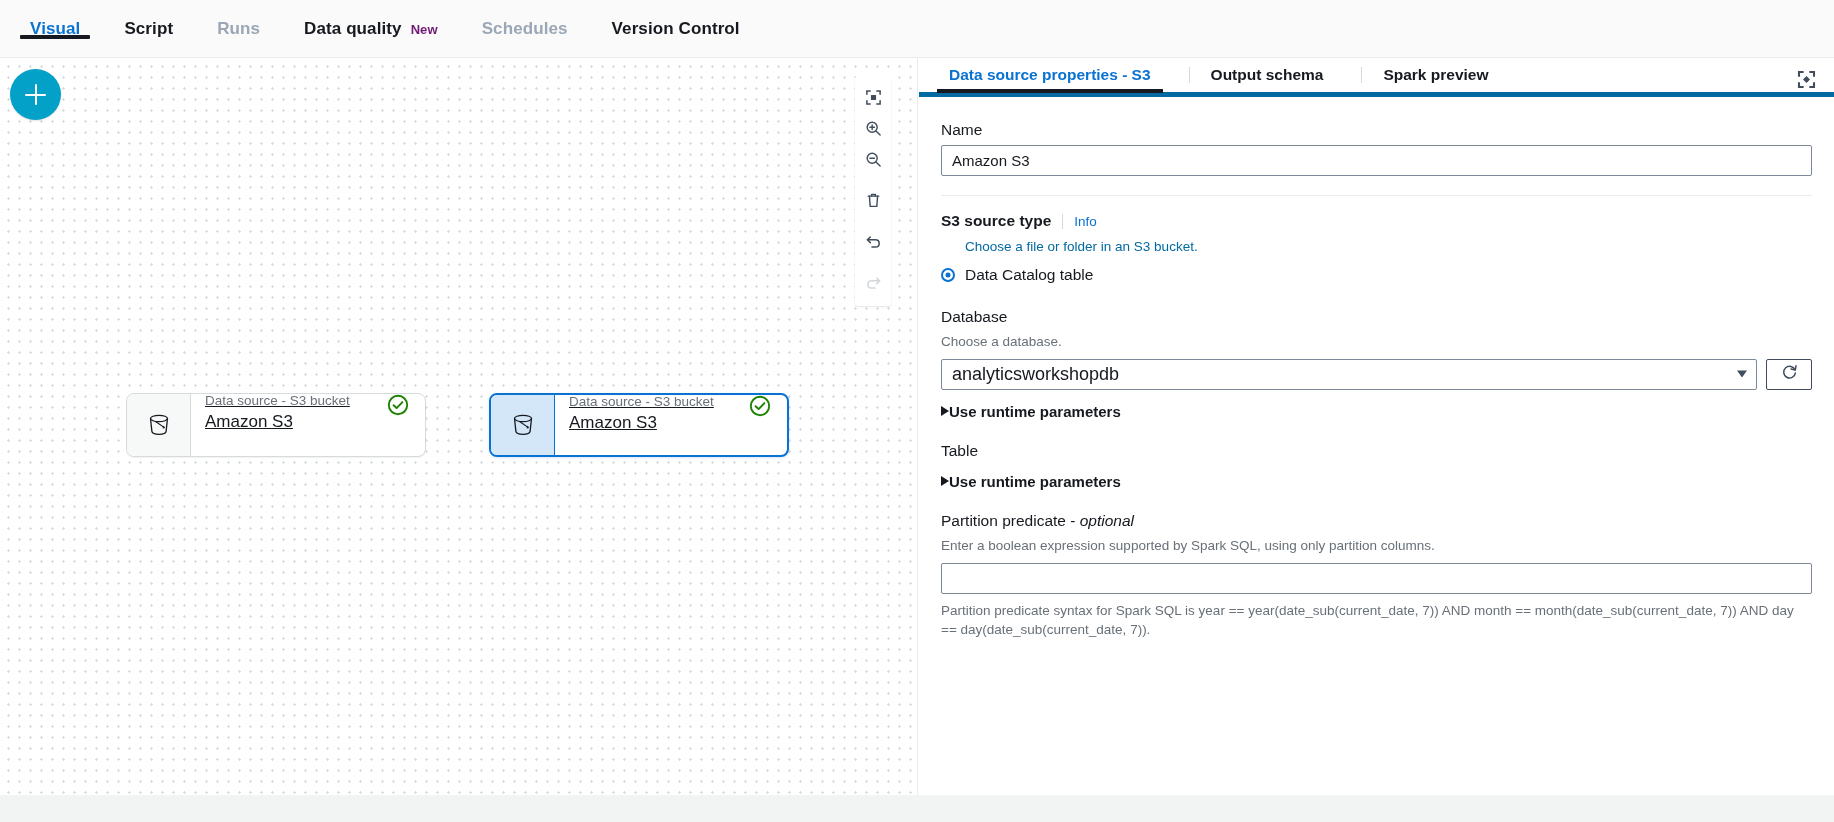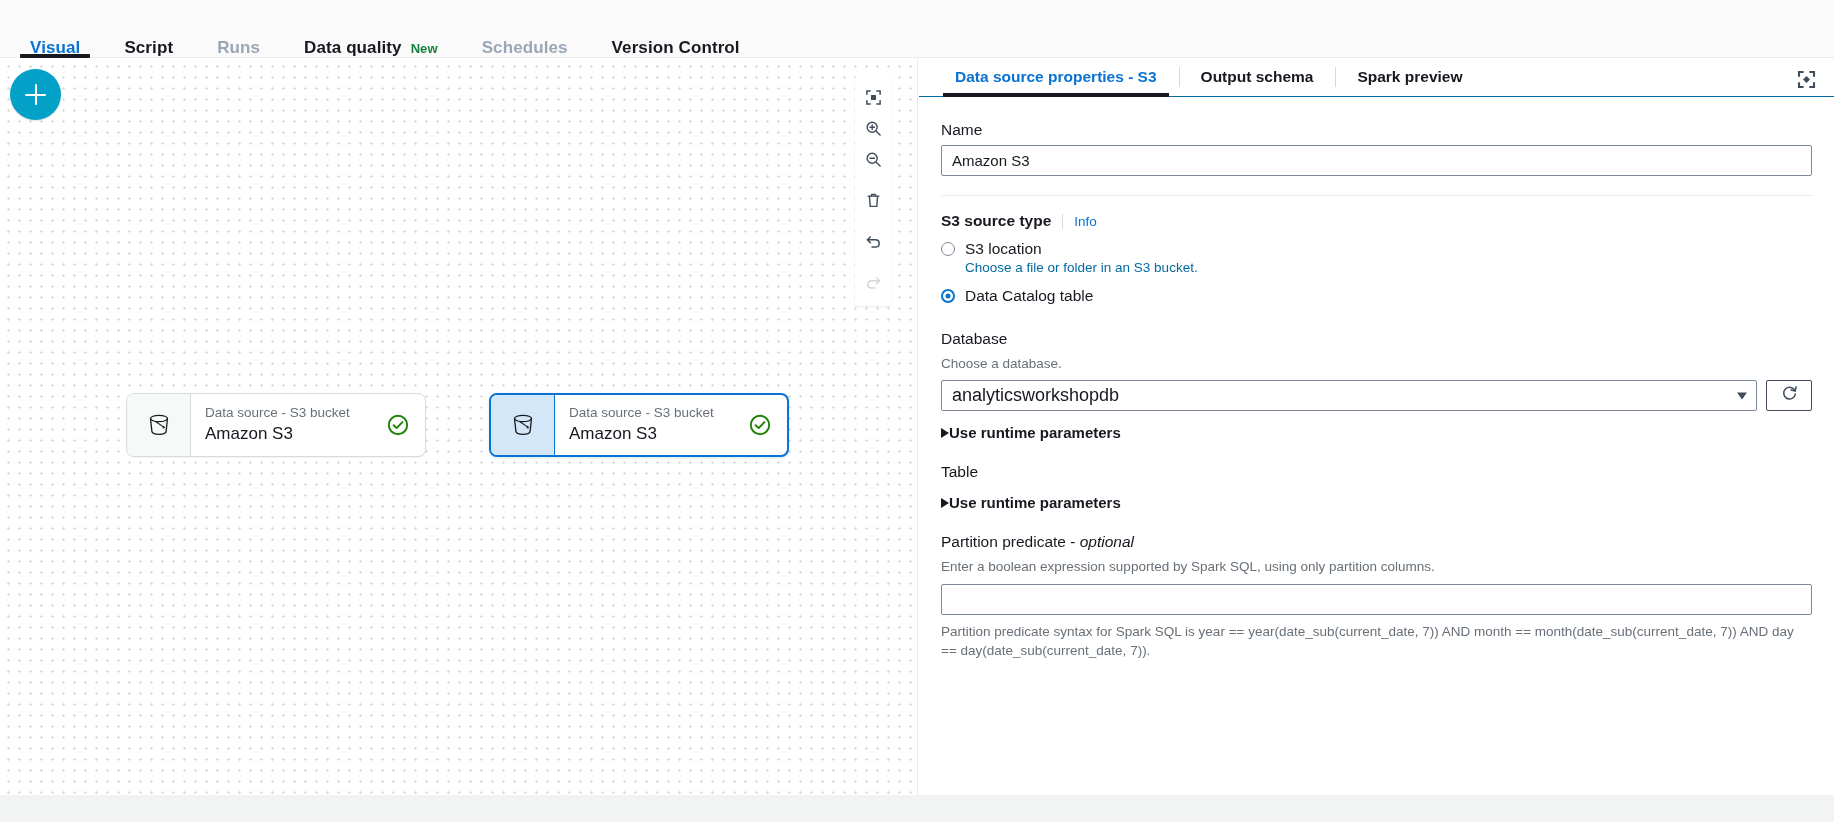--- a/index.html
+++ b/index.html
@@ -13,38 +13,38 @@
   }
   .app { position: relative; width: 1834px; height: 822px; background: #fff; }
 
   
   .topbar {
     position: absolute; top: 0; left: 0; width: 1834px; height: 58px;
     background: #fafafa;
     border-bottom: 1px solid #e9ebed;
     display: flex; align-items: stretch;
   }
-  .topbar-inner { display: flex; align-items: flex-end; height: 58px; padding-left: 8px; }
+  .topbar-inner { display: flex; align-items: center; height: 58px; padding-left: 8px; }
   .toptab {
     display: flex; align-items: center; position: relative;
     padding: 0 22px; font-size: 17px; font-weight: bold; letter-spacing: .1px;
     color: #16191f; cursor: pointer; white-space: nowrap;
   }
   .toptab + .toptab::before {
     content: ""; position: absolute; left: 0; top: 16px; bottom: 16px;
     width: 1px; background: #d5dbdb;
   }
   .toptab.active { color: #0972d3; }
   .toptab.active::after {
     content: ""; position: absolute; left: 12px; right: 12px; bottom: 0;
     height: 4px; background: #16191f; border-radius: 1px;
   }
   .toptab.disabled { color: #9ba7b6; font-weight: bold; cursor: default; }
   .badge-new {
-    margin-left: 9px; font-size: 13px; font-weight: bold; color: #15803d;
+    margin-left: 9px; font-size: 13px; font-weight: bold; color: #701a75;
   }
 
   
   .canvas {
     position: absolute; top: 58px; left: 0; width: 918px; height: 737px;
     background-color: #ffffff;
     background-image: radial-gradient(#d9dde0 1px, transparent 1.1px);
     background-size: 11px 11px;
     background-position: 3px 3px;
     border-right: 1px solid #e9ebed;
@@ -73,22 +73,23 @@
     box-shadow: 0 1px 1px rgba(0,0,0,.05);
   }
   .node.selected { border: 2px solid #0972d3; box-shadow: 0 1px 3px rgba(9,114,211,.18); }
   .node-icon {
     width: 64px; flex: 0 0 64px; background: #f7f8f8;
     border-right: 1px solid #d5dbdb; border-radius: 7px 0 0 7px;
     display: flex; align-items: center; justify-content: center;
   }
   .node.selected .node-icon { background: #d3e7f9; border-right: 1px solid #0972d3; border-radius: 6px 0 0 6px; }
   .node-body {
-    flex: 1; display: flex; align-items: center; justify-content: space-between;
+    flex: 1; display: flex; align-items: flex-start; justify-content: space-between;
     padding: 0 16px 0 14px;
+    text-decoration: underline;
   }
   .node-texts { display: flex; flex-direction: column; gap: 3px; }
   .node-sub { font-size: 13.5px; color: #687078; line-height: 1.1; }
   .node-title { font-size: 17px; color: #16191f; line-height: 1.15; }
   .node-status { flex: 0 0 auto; display: flex; align-items: center; }
 
   
   .canvas-tools {
     position: absolute; right: 26px; top: 18px; width: 36px;
     background: #ffffff; border-radius: 3px;
@@ -103,21 +104,21 @@
   .tool.gap { margin-top: 10px; }
   .tool.disabled { cursor: default; opacity: .38; }
 
   
   .panel {
     position: absolute; top: 58px; left: 919px; width: 915px; height: 737px;
     background: #ffffff; overflow: hidden;
   }
   .panel-tabs {
     position: relative; height: 39px; display: flex; align-items: stretch;
-    padding-left: 14px; border-bottom: 1px solid #0369a1;
+    padding-left: 8px; border-bottom: 5px solid #0369a1; gap: 16px;
   }
   .ptab {
     display: flex; align-items: center; position: relative; padding: 0 22px;
     font-size: 15.5px; font-weight: bold; color: #16191f; cursor: pointer; white-space: nowrap;
   }
   .ptab + .ptab::before {
     content: ""; position: absolute; left: 0; top: 9px; bottom: 9px; width: 1px; background: #d5dbdb;
   }
   .ptab.active { color: #0972d3; }
   .ptab.active::after {
@@ -370,24 +371,20 @@
 
       <div class="divider"></div>
 
       
       <div class="label-row">
         <span class="lbl">S3 source type</span>
         <span class="sep"></span>
         <a class="info-link">Info</a>
       </div>
 
-      <div class="radio-row">
-        <span class="radio"></span>
-        <span class="radio-label">S3 location</span>
-      </div>
       <div class="radio-desc">Choose a file or folder in an S3 bucket.</div>
 
       <div class="radio-row">
         <span class="radio checked"></span>
         <span class="radio-label">Data Catalog table</span>
       </div>
 
       <div class="section-gap"></div>
 
       

